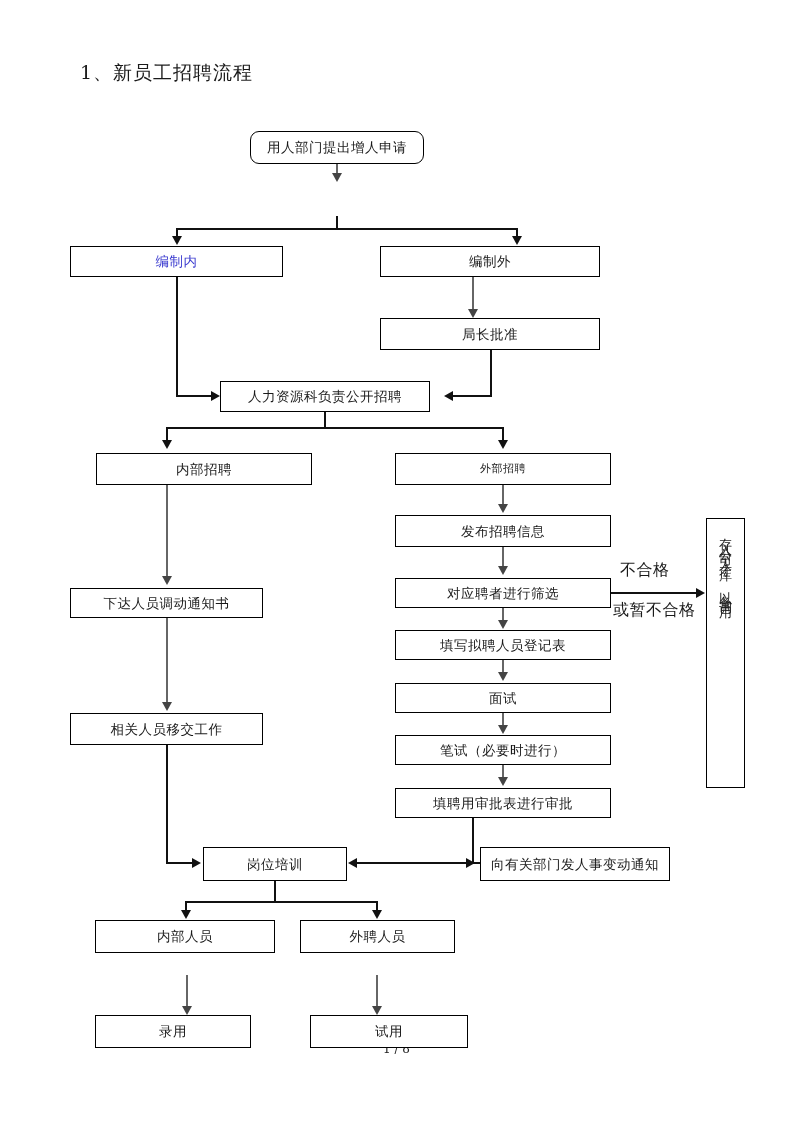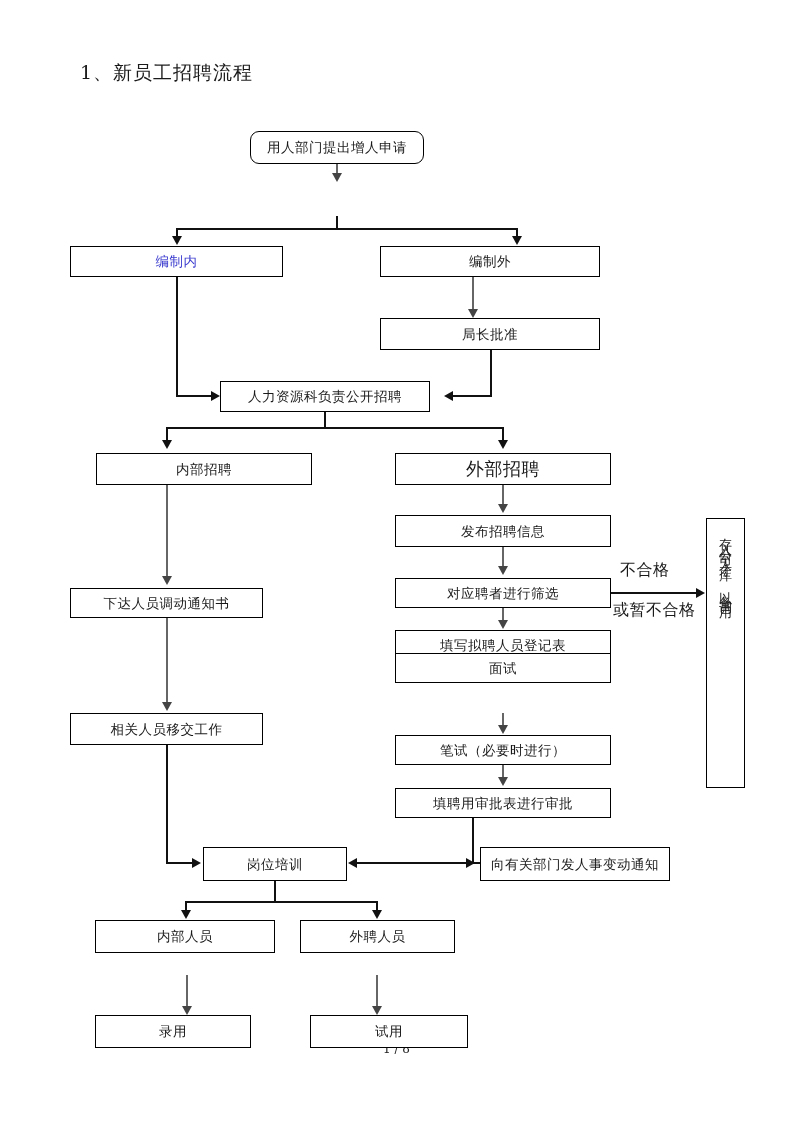--- a/index.html
+++ b/index.html
@@ -33,21 +33,21 @@
     align-items:center;
     justify-content:center;
     font-size:13.5px;
     line-height:1.1;
     white-space:nowrap;
     letter-spacing:0.5px;
     z-index:5;
   }
   .box.rounded{border-radius:9px;}
   .box.blue{color:#3b3bcf;}
-  .box.big{font-size:18px;}
+  .box.big{font-size:11px;}
 
   
   .vbox{
     position:absolute;
     box-sizing:border-box;
     border:1px solid #000;
     background:#fff;
     z-index:5;
     display:flex;
     align-items:flex-start;
@@ -185,21 +185,21 @@
   <div class="edgelabel" style="left:613px;top:600px;">或暂不合格</div>
 
   <div class="ln vl" style="left:502px;top:608px;height:14px;"></div>
   <div class="ah down" style="left:498px;top:620px;"></div>
 
   <div class="box" style="left:395px;top:630px;width:216px;height:30px;">填写拟聘人员登记表</div>
 
   <div class="ln vl" style="left:502px;top:660px;height:14px;"></div>
   <div class="ah down" style="left:498px;top:672px;"></div>
 
-  <div class="box" style="left:395px;top:653px;width:216px;height:30px;">面试</div>
+  <div class="box" style="left:395px;top:683px;width:216px;height:30px;">面试</div>
 
   <div class="ln vl" style="left:502px;top:713px;height:14px;"></div>
   <div class="ah down" style="left:498px;top:725px;"></div>
 
   <div class="box" style="left:395px;top:735px;width:216px;height:30px;">笔试（必要时进行）</div>
 
   <div class="ln vl" style="left:502px;top:765px;height:14px;"></div>
   <div class="ah down" style="left:498px;top:777px;"></div>
 
   <div class="box" style="left:395px;top:788px;width:216px;height:30px;">填聘用审批表进行审批</div>

